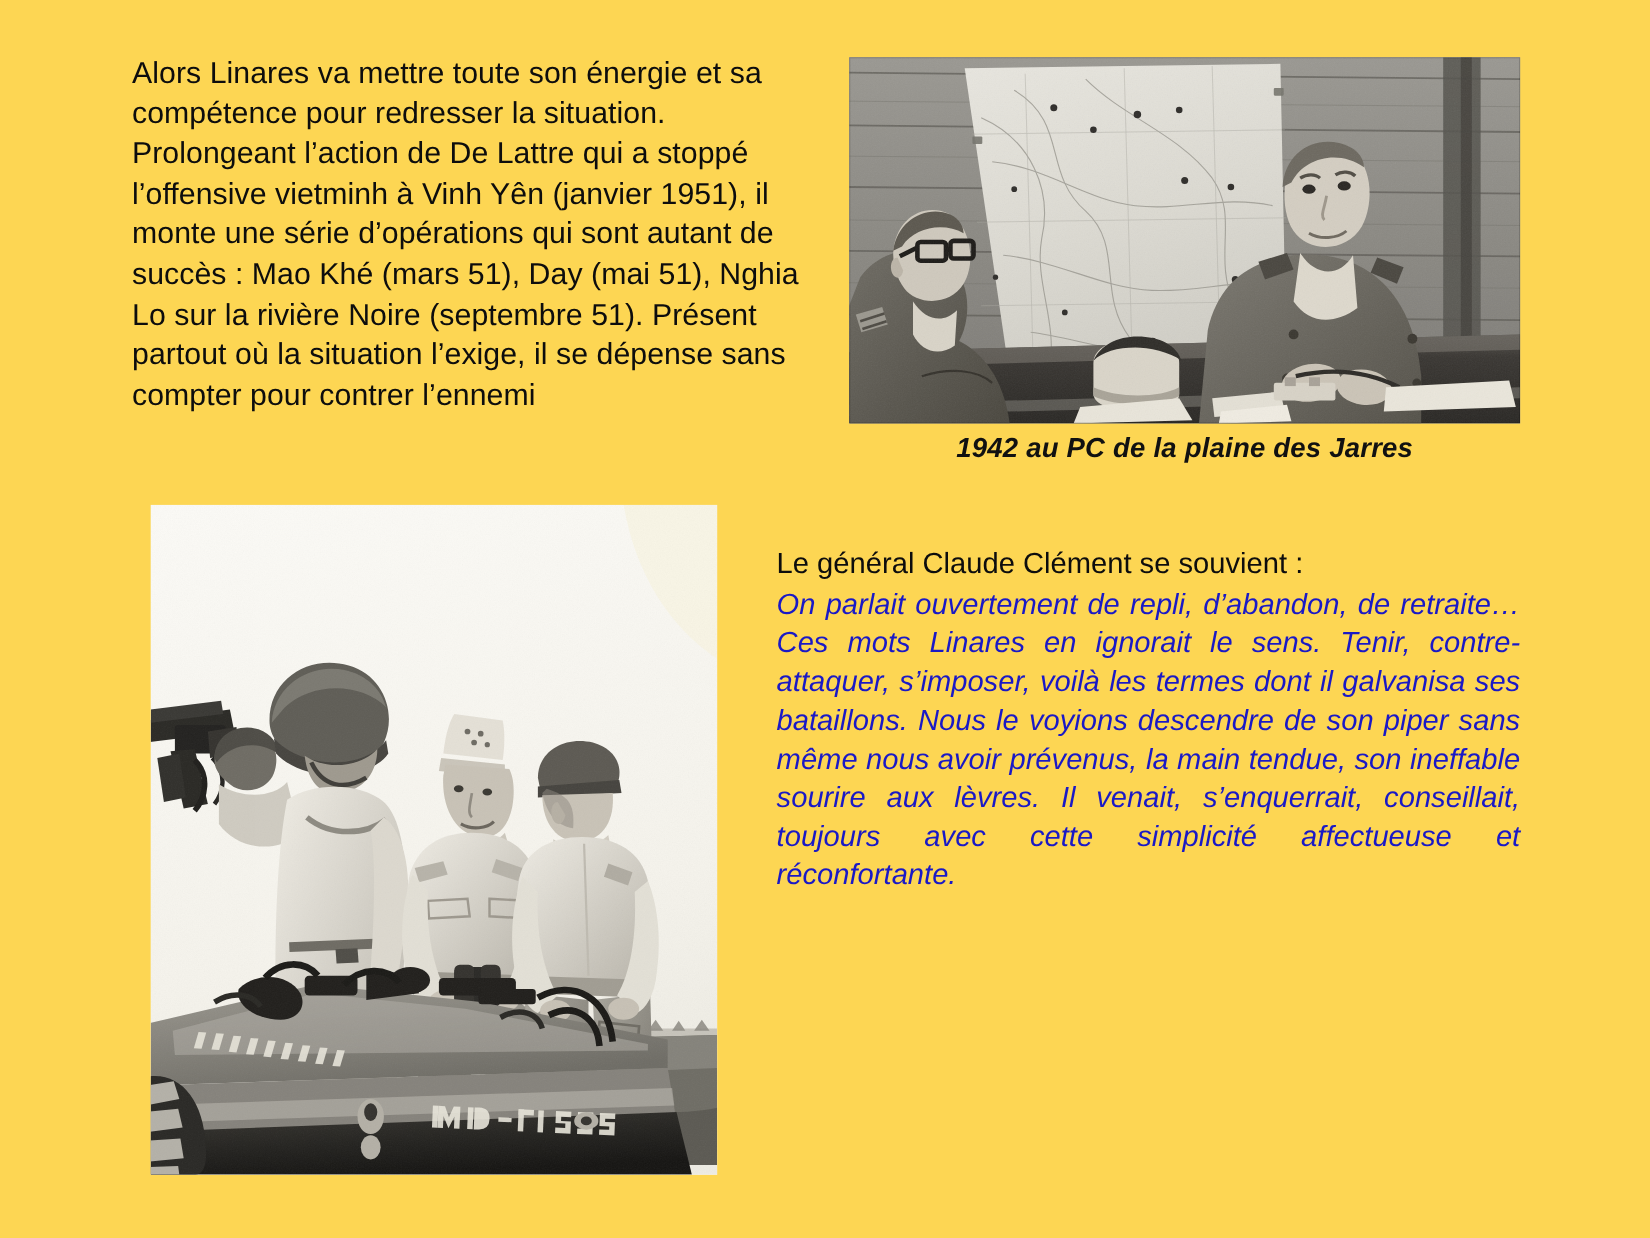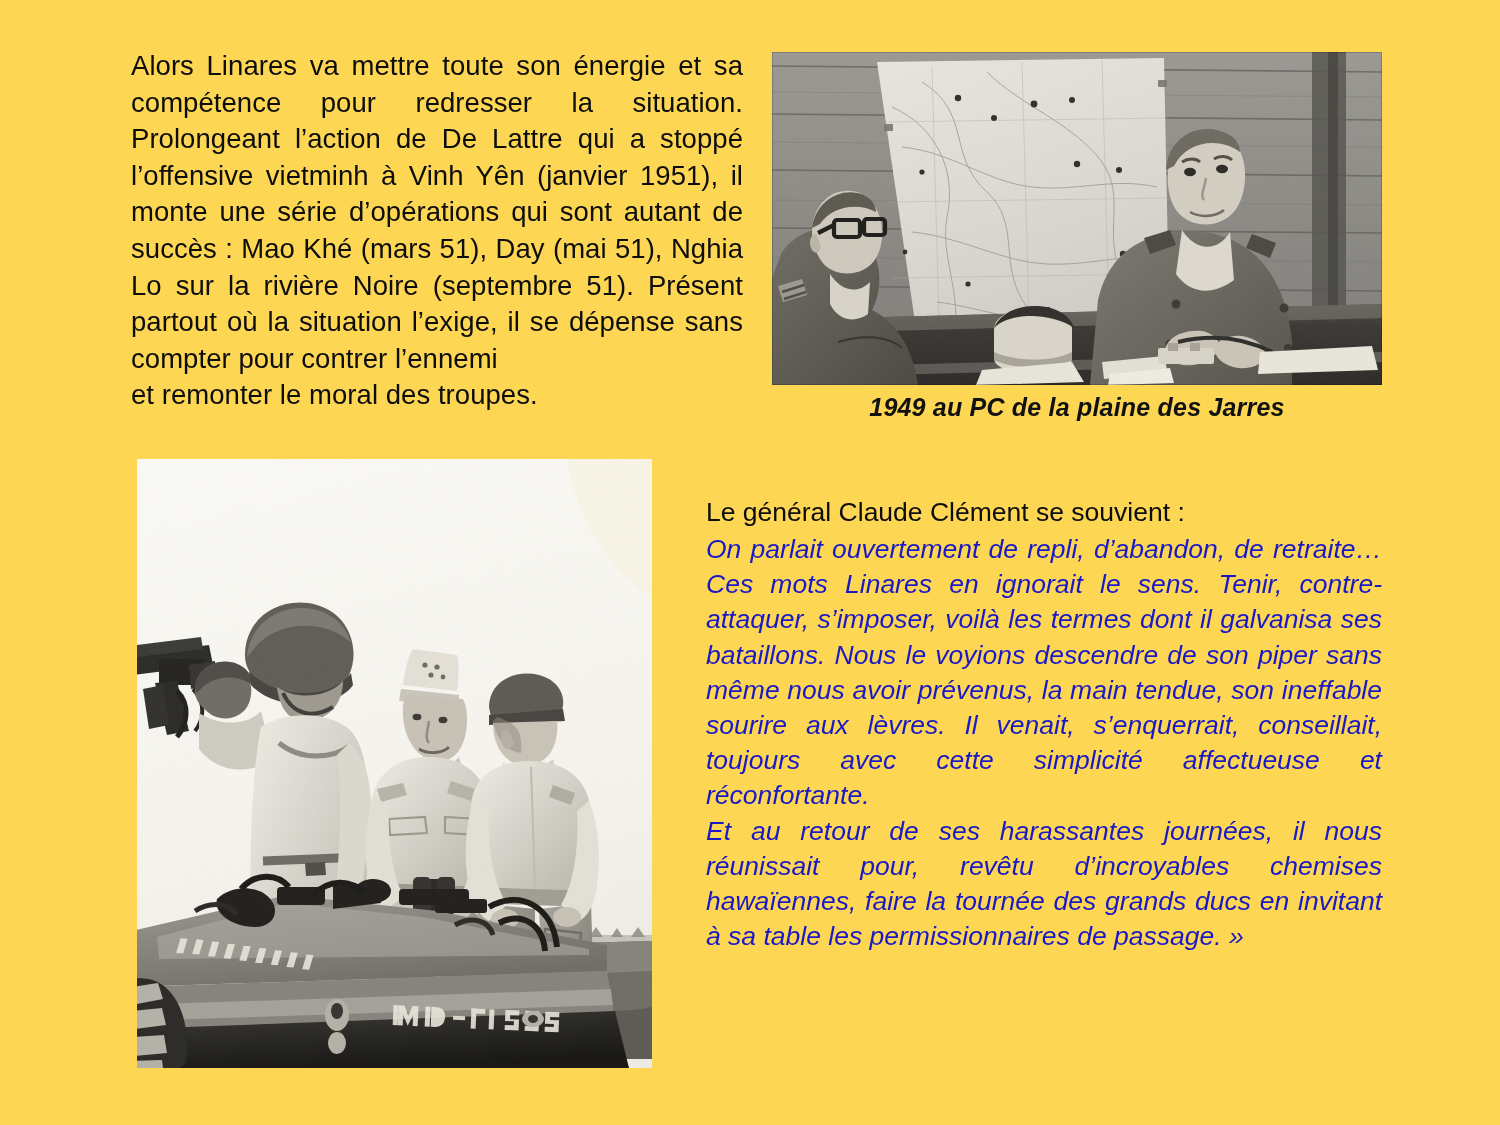--- a/index.html
+++ b/index.html
@@ -16,21 +16,21 @@
   }
   .slide {
     position: absolute;
     inset: 0;
     background: #fdd653;
   }
 
   
   .intro-text {
     position: absolute;
-    left: 131px;
+    left: 120px;
     top: 48px;
     width: 612px;
     font-size: 27.5px;
     line-height: 36.6px;
     color: #0d0d0d;
     text-align: justify;
     text-justify: inter-word;
     letter-spacing: 0.05px;
   }
   .intro-text p { margin: 0; }
@@ -99,21 +99,20 @@
   
   .photo-pc svg, .photo-tank svg { display: block; width: 100%; height: 100%; }
 </style>
 </head>
 <body>
 
 <div class="slide">
 
   <div class="intro-text">
     <p>Alors Linares va mettre toute son énergie et sa compétence pour redresser la situation. Prolongeant l’action de De Lattre qui a stoppé l’offensive vietminh à Vinh Yên (janvier 1951), il monte une série d’opérations qui sont autant de succès : Mao Khé (mars 51), Day (mai 51), Nghia Lo sur la rivière Noire (septembre 51). Présent partout où la situation l’exige, il se dépense sans compter pour contrer l’ennemi</p>
-    <p>et remonter le moral des troupes.</p>
   </div>
 
   <div class="photo-pc">
     <svg viewBox="0 0 610 333" preserveAspectRatio="none">
       <defs>
         <linearGradient id="wallGrad" x1="0" y1="0" x2="0" y2="1">
           <stop offset="0" stop-color="#9a9892"></stop>
           <stop offset="0.5" stop-color="#8b8983"></stop>
           <stop offset="1" stop-color="#7d7b76"></stop>
         </linearGradient>
@@ -285,21 +284,21 @@
         <rect x="386" y="296" width="56" height="16" rx="2" fill="#d8d3c7"></rect>
         <rect x="396" y="291" width="10" height="8" fill="#a8a298"></rect>
         <rect x="418" y="291" width="10" height="8" fill="#a8a298"></rect>
       </g>
 
       <rect x="0" y="0" width="610" height="333" filter="url(#grainPC)" opacity="0.5"></rect>
       <rect x="0" y="0" width="610" height="333" fill="none" stroke="#000" stroke-width="2" opacity="0.18"></rect>
     </svg>
   </div>
 
-  <div class="photo-caption">1949 au PC de la plaine des Jarres</div>
+  <div class="photo-caption">1942 au PC de la plaine des Jarres</div>
 
   <div class="photo-tank">
     <svg viewBox="0 0 515 609" preserveAspectRatio="none">
       <defs>
         <linearGradient id="skyGrad" x1="0" y1="0" x2="0.2" y2="1">
           <stop offset="0" stop-color="#fbfaf6"></stop>
           <stop offset="0.7" stop-color="#f5f3ec"></stop>
           <stop offset="1" stop-color="#eeece4"></stop>
         </linearGradient>
         <linearGradient id="hullGrad" x1="0" y1="0" x2="0.4" y2="1">
@@ -541,17 +540,16 @@
       </g>
 
       <rect x="0" y="0" width="515" height="609" filter="url(#grainTK)" opacity="0.45"></rect>
     </svg>
   </div>
 
   <div class="testimony">
     <p class="testimony-lead">Le général Claude Clément se souvient :</p>
     <div class="testimony-quote">
       <p>On parlait ouvertement de repli, d’abandon, de retraite… Ces mots Linares en ignorait le sens. Tenir, contre-attaquer, s’imposer, voilà les termes dont il galvanisa ses bataillons. Nous le voyions descendre de son piper sans même nous avoir prévenus, la main tendue, son ineffable sourire aux lèvres. Il venait, s’enquerrait, conseillait, toujours avec cette simplicité affectueuse et réconfortante.</p>
-      <p>Et au retour de ses harassantes journées, il nous réunissait pour, revêtu d’incroyables chemises hawaïennes, faire la tournée des grands ducs en invitant à sa table les permissionnaires de passage. »</p>
     </div>
   </div>
 
 </div>
 
 </body></html>

